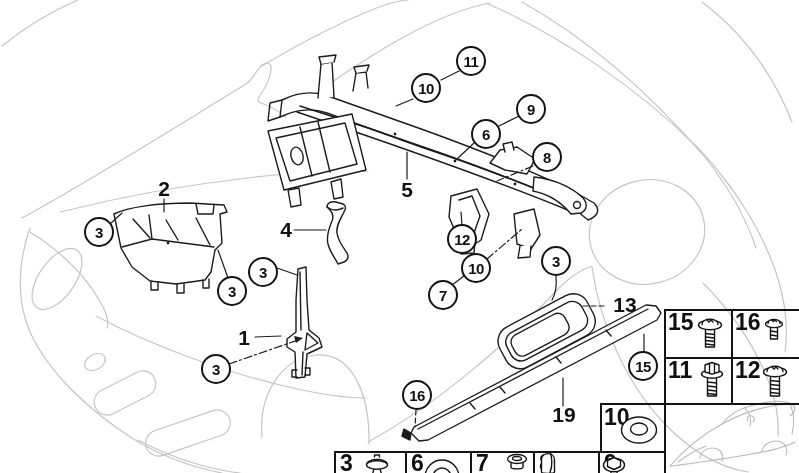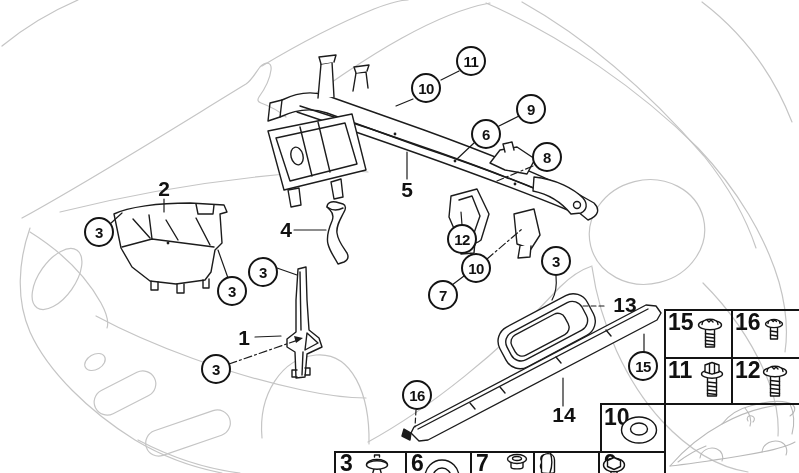--- a/index.html
+++ b/index.html
@@ -192,21 +192,21 @@
     <div class="callout" style="left: 461px; top: 253px;">10</div>
     <div class="callout" style="left: 428px; top: 280px;">7</div>
     <div class="callout" style="left: 541px; top: 246px;">3</div>
     <div class="callout" style="left: 628px; top: 351px;">15</div>
     <div class="callout" style="left: 402px; top: 380px;">16</div>
     <div class="part-label" style="left: 244px; top: 338px;">1</div>
     <div class="part-label" style="left: 164px; top: 189px;">2</div>
     <div class="part-label" style="left: 286px; top: 230px;">4</div>
     <div class="part-label" style="left: 407px; top: 190px;">5</div>
     <div class="part-label" style="left: 617px; top: 305px; margin-left: 8px;">13</div>
-    <div class="part-label" style="left: 564px; top: 415px;">14</div>
+    <div class="part-label" style="left: 564px; top: 415px;">19</div>
     <div class="legend-label" style="left: 668px; top: 311px;">15</div>
     <svg class="legend-icon" width="44" height="48" viewBox="-22 -24 44 48" style="left: 688px; top: 310px;">
       <path d="M-4.5,-4.5 L-4.5,13 L4.5,13 L4.5,-4.5"></path>
       <path class="th" d="M-4.5,-0.5 L4.5,0.5 M-4.5,3 L4.5,4 M-4.5,6.5 L4.5,7.5 M-4.5,10 L4.5,11"></path>
       <ellipse cx="0" cy="-9" rx="11.5" ry="4.8"></ellipse>
       <path d="M-8,-9.5 C-8,-16.5 8,-16.5 8,-9.5"></path>
       <path class="th" d="M-3,-14 L-1,-12 L1,-14 L3,-12"></path>
     </svg>
     <div class="legend-label" style="left: 735px; top: 311px;">16</div>
     <svg class="legend-icon" width="44" height="48" viewBox="-22 -24 44 48" style="left: 752px; top: 306px;">

